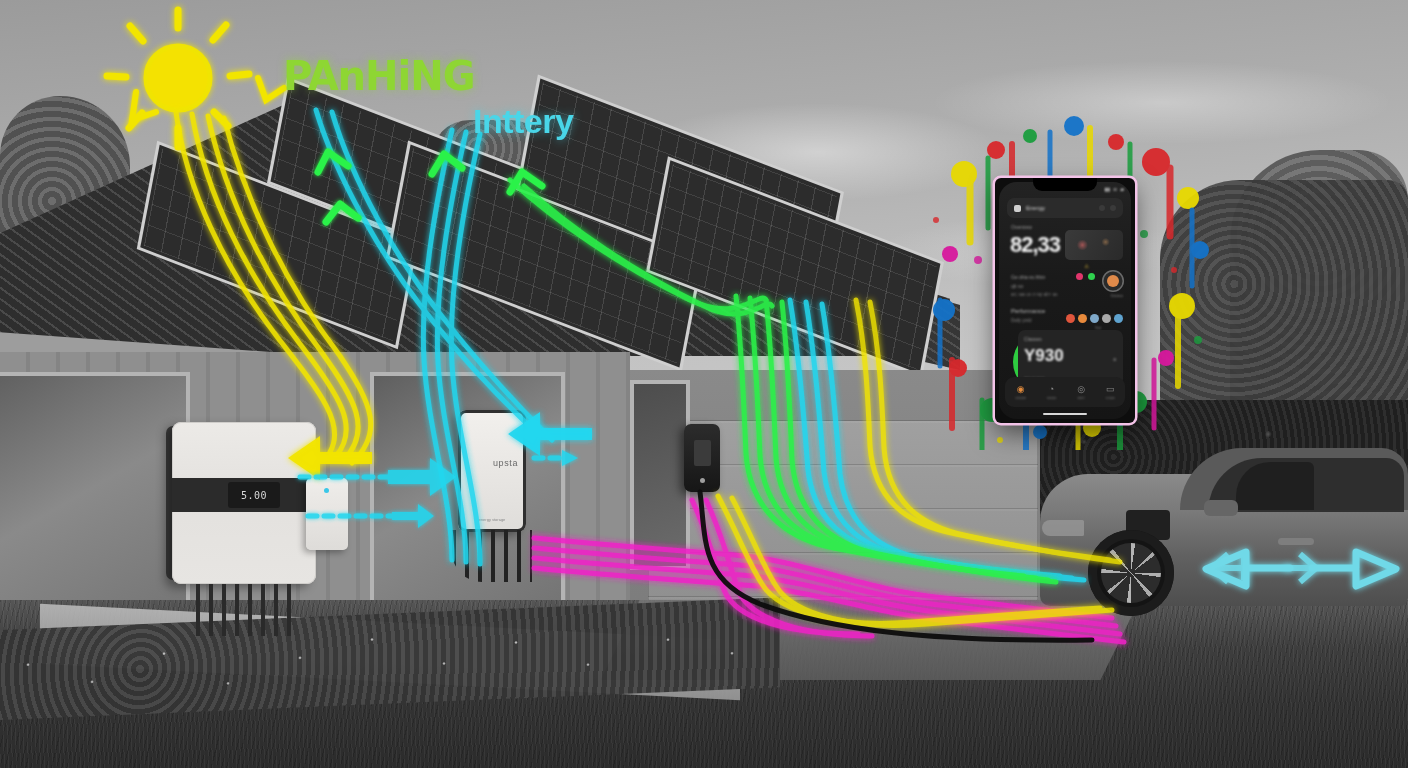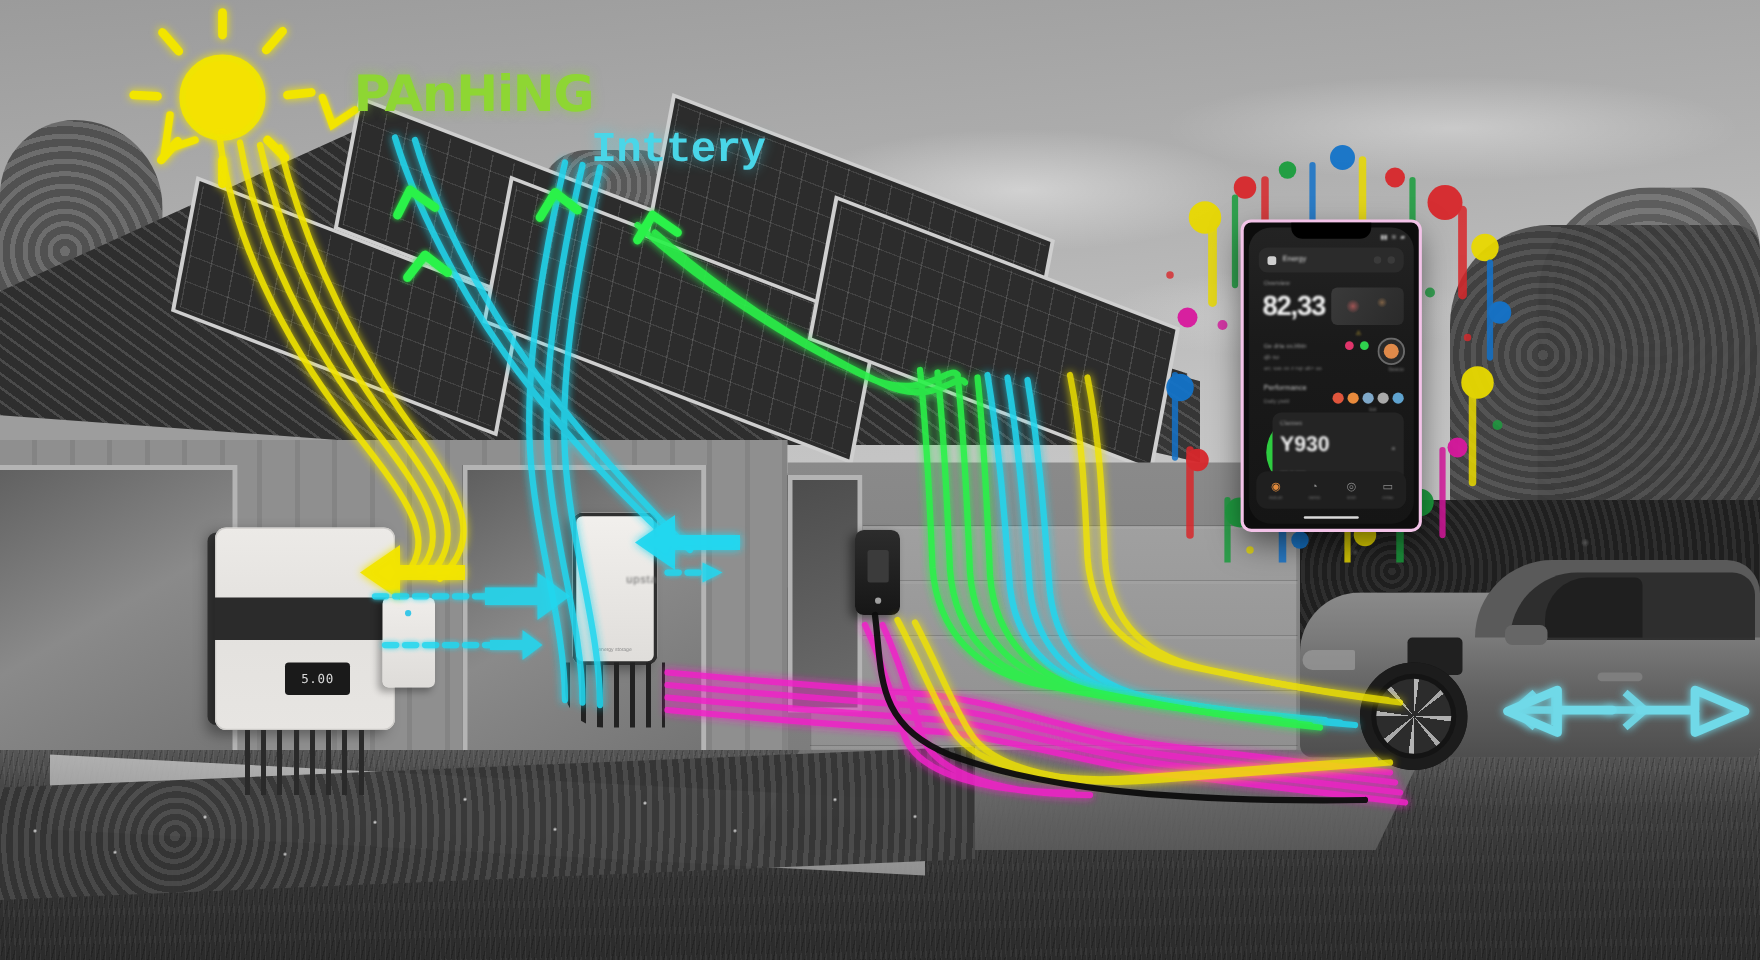--- a/index.html
+++ b/index.html
@@ -101,33 +101,33 @@
   #p4{left:530px;top:132px;width:300px;height:118px;transform:skewY(21deg) skewX(-10deg);}
   #p5{left:660px;top:208px;width:270px;height:118px;transform:skewY(21deg) skewX(-10deg);}
 
   
   #inverter{left:172px;top:422px;width:144px;height:162px;
     background:linear-gradient(180deg,#eceae7 0%,#e3e1de 46%,#e7e5e2 100%);
     border-radius:9px;box-shadow:-7px 4px 10px rgba(0,0,0,.35), inset 0 0 0 1px #cfcdca;}
   #inverter-fin{left:166px;top:426px;width:14px;height:154px;background:#3c3c3c;border-radius:7px 0 0 7px;}
   #inverter-band{left:172px;top:478px;width:144px;height:34px;background:#2b2b2b;}
   #inverter-screen{left:228px;top:482px;width:52px;height:26px;background:#1a1a1a;border-radius:3px;
-    display:flex;align-items:center;justify-content:center;margin-top:48px;}
+    display:flex;align-items:center;justify-content:center;}
   #inverter-readout{font-family:"DejaVu Sans Mono",monospace;font-size:10px;color:#d8d8d8;
     letter-spacing:.5px;filter:blur(.6px);}
   #inverter-cables{left:196px;top:584px;width:96px;height:52px;
     background:repeating-linear-gradient(90deg,#2a2a2a 0 4px,transparent 4px 13px);}
   #comm-box{left:306px;top:478px;width:42px;height:72px;
     background:linear-gradient(180deg,#efedea,#dedcd9);border-radius:5px;box-shadow:-3px 3px 6px rgba(0,0,0,.3);}
   #comm-led{left:324px;top:488px;width:5px;height:5px;border-radius:50%;background:#3ac7e8;}
 
   #battery{left:458px;top:410px;width:68px;height:122px;
     background:linear-gradient(180deg,#f2f0ed,#dfddda);border-radius:8px;
     box-shadow:-6px 4px 9px rgba(0,0,0,.35),inset 0 0 0 3px #2f2f2f;}
-  #battery-brand{position:absolute;left:0;right:0;top:48px;text-align:right;font-size:9px;
+  #battery-brand{position:absolute;left:0;right:0;top:48px;text-align:left;font-size:9px;
     color:#6a6a6a;letter-spacing:.6px;filter:blur(.7px);padding-left:35px;}
   #battery-sub{position:absolute;left:0;right:0;bottom:10px;text-align:center;font-size:4px;
     color:#8a8a8a;filter:blur(.5px);}
   #battery-conduit{left:452px;top:530px;width:80px;height:52px;
     background:repeating-linear-gradient(90deg,#222 0 4px,transparent 4px 13px);
     border-bottom-left-radius:30px;}
 
   #evse{left:684px;top:424px;width:36px;height:68px;background:linear-gradient(180deg,#2c2c2c,#161616);
     border-radius:7px;box-shadow:-4px 3px 8px rgba(0,0,0,.45);}
   #evse-screen{left:694px;top:440px;width:17px;height:26px;background:#3b3b3b;border-radius:2px;}
@@ -164,21 +164,21 @@
   
   .anno{position:absolute;font-weight:bold;white-space:nowrap;line-height:1;}
   #lbl-charging{left:283px;top:56px;font-size:40px;color:#8ed633;
     text-shadow:0 0 9px rgba(142,214,51,.55);letter-spacing:-1px;
     font-family:"DejaVu Sans",sans-serif;}
   #lbl-power{left:392px;top:78px;font-size:42px;color:#f4f4f4;
     text-shadow:0 0 10px rgba(255,255,255,.5);letter-spacing:-1px;
     font-family:"DejaVu Sans",sans-serif;}
   #lbl-battery{left:473px;top:104px;font-size:34px;color:#49d6e8;
     text-shadow:0 0 10px rgba(73,214,232,.6);letter-spacing:-.5px;
-    font-family:Liberation Mono, monospace;}
+    font-family:Liberation Sans, sans-serif;}
 
   
   #paint{left:930px;top:110px;width:290px;height:340px;}
   #phone{left:995px;top:178px;width:140px;height:245px;background:#0d0d0d;border-radius:6px;
     box-shadow:0 0 0 2.5px #f3c3e8, 0 10px 26px rgba(0,0,0,.55);overflow:hidden;}
   #phone-notch{position:absolute;left:38px;top:0;width:64px;height:13px;background:#000;
     border-radius:0 0 9px 9px;z-index:3;}
   #phone-screen{position:absolute;left:4px;top:4px;right:4px;bottom:4px;border-radius:18px;
     background:linear-gradient(180deg,#232323 0%,#1a1a1a 40%,#151515 100%);overflow:hidden;
     font-family:"Liberation Sans",sans-serif;}

